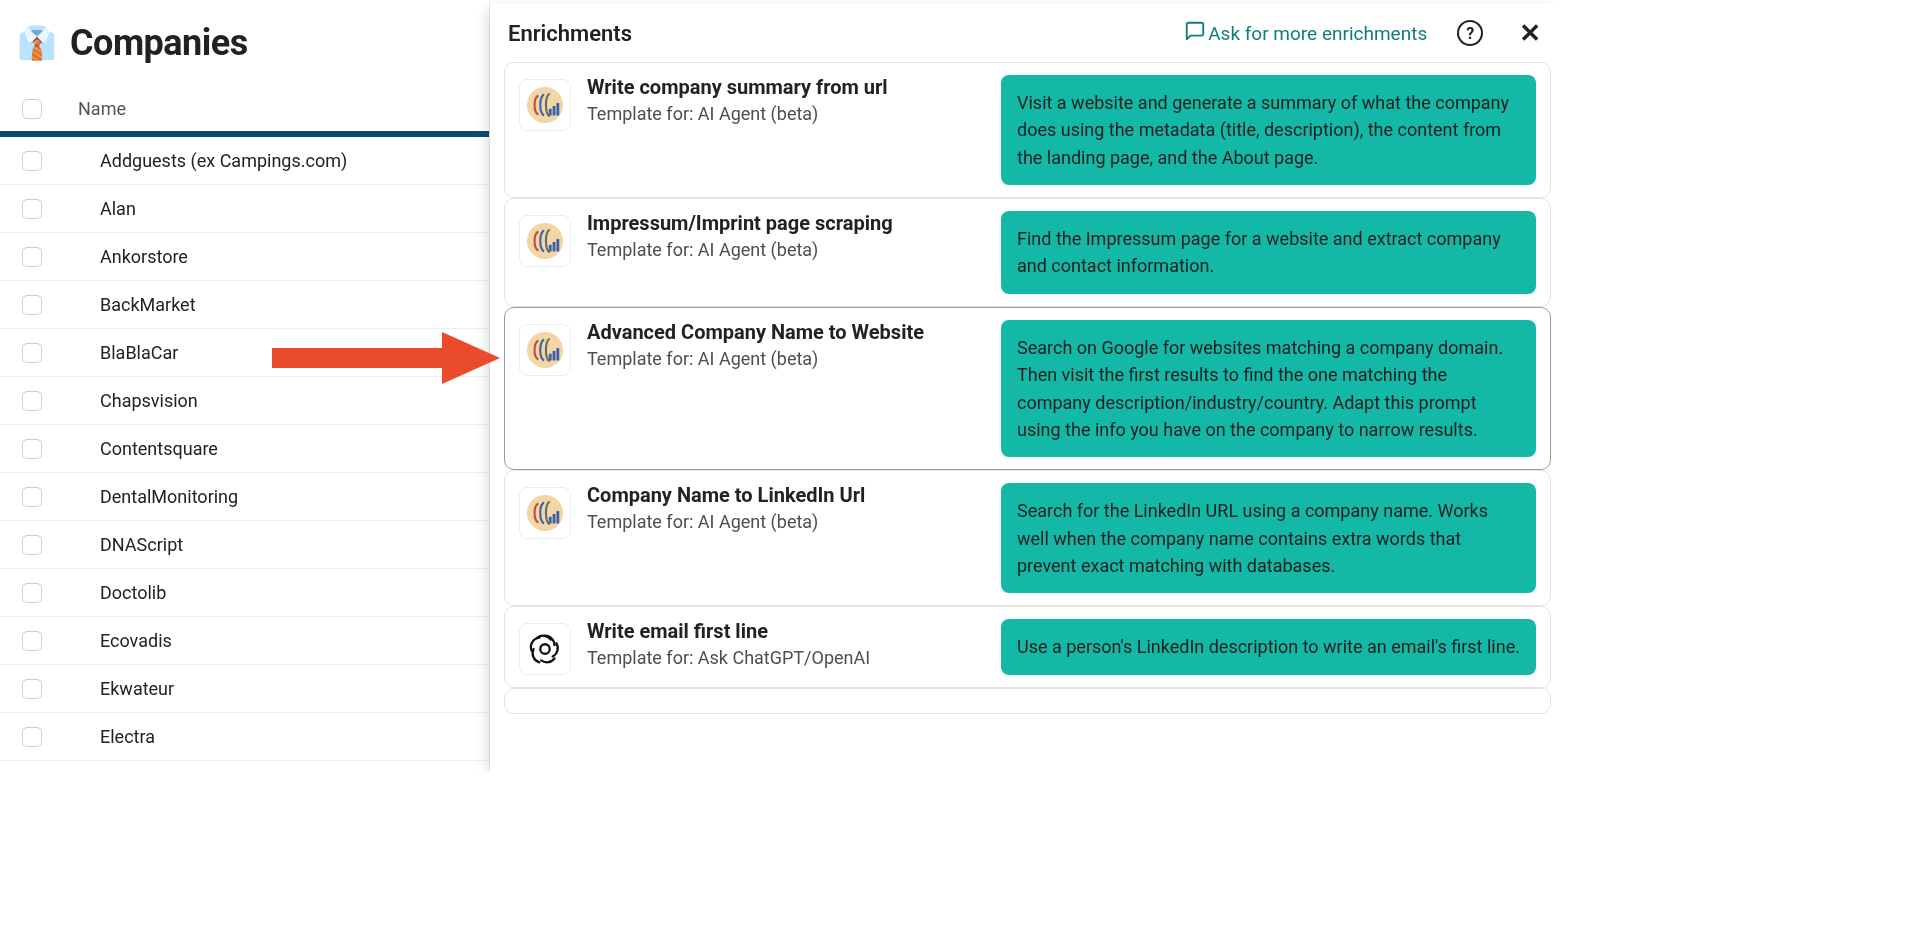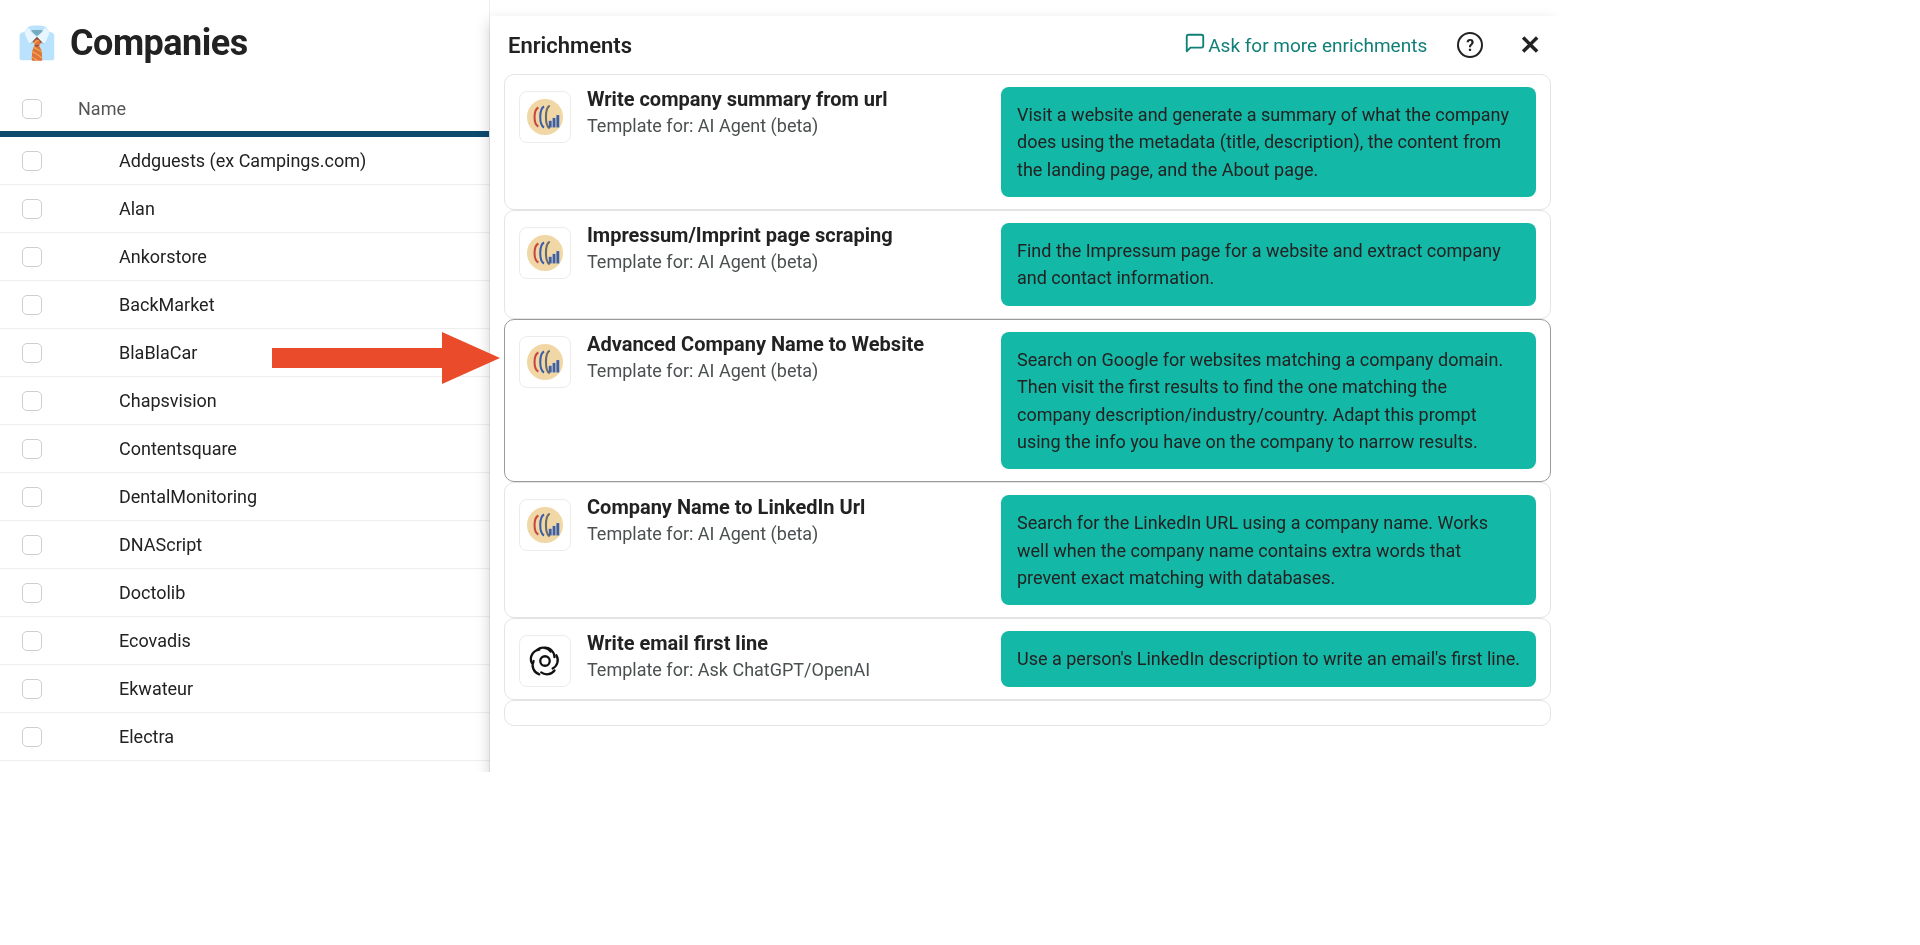--- a/index.html
+++ b/index.html
@@ -50,39 +50,39 @@
   .table-header .col-name {
     font-size: 18px;
     color: #555;
   }
 
   .company-row {
     display: flex;
     align-items: center;
     padding: 13px 22px;
     border-bottom: 1px solid #eee;
-    gap: 77px;
+    gap: 58px;
   }
   .checkbox {
     width: 20px; height: 20px;
     border: 1.6px solid #cfcfcf;
     border-radius: 5px;
     background: #fff;
     flex-shrink: 0;
   }
   .company-name {
     font-size: 18px;
     color: #222;
   }
 
   
   .right-panel {
     position: absolute;
     left: 490px;
-    top: 16px;
+    top: 4px;
     right: 0;
     height: 100%;
     background: #fff;
     box-shadow: -6px 0 14px -6px rgba(0,0,0,0.2);
   }
 
   .panel-header {
     display: flex;
     align-items: center;
     justify-content: space-between;

